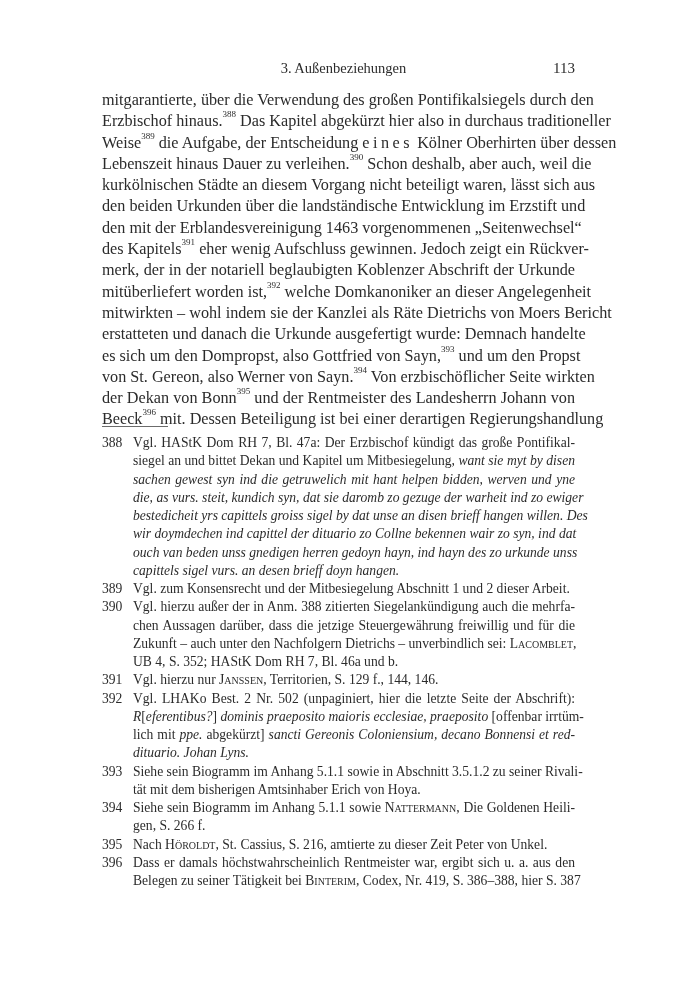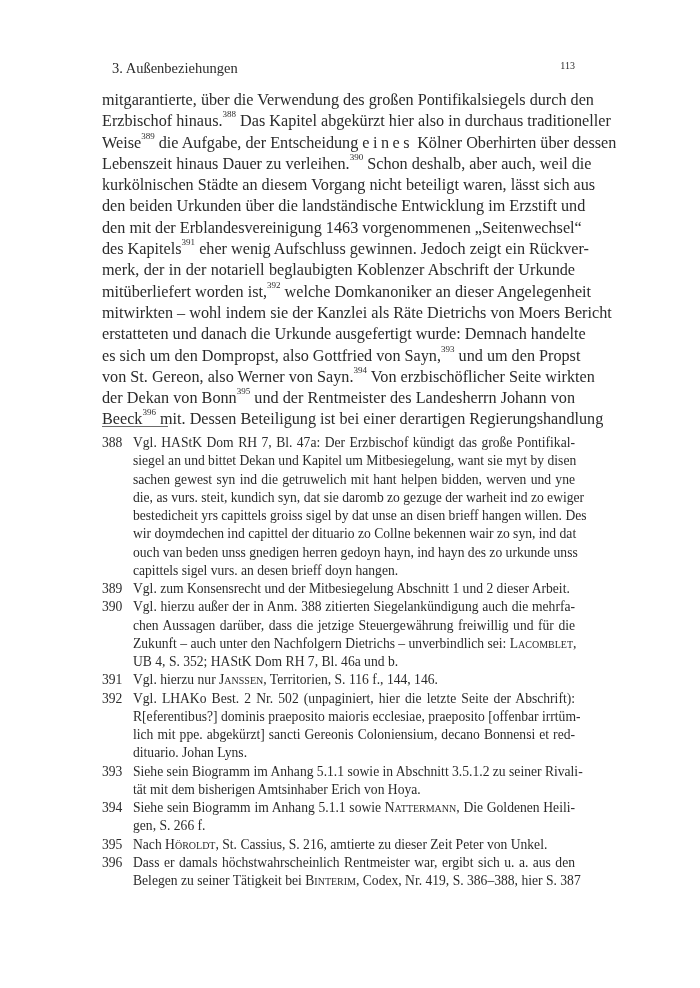--- a/index.html
+++ b/index.html
@@ -1,33 +1,33 @@
 <!DOCTYPE html>
 <html><head>
 <meta charset="utf-8">
 <style>
   html, body { margin: 0; padding: 0; background: #ffffff; }
   body { width: 700px; height: 988px; position: relative; overflow: hidden;
          font-family: "Liberation Serif", "DejaVu Serif", serif; color: #2b2b2b; }
   .page { position: absolute; left: 102px; top: 0; width: 473px; }
   .running-head { position: absolute; top: 60px; left: 0; width: 473px; height: 20px; font-size: 14.5px; }
-  .running-title { position: absolute; left: 0; right: 0; text-align: left; padding-left: 10px; }
-  .page-number { position: absolute; right: 0; font-size: 10px; }
+  .running-title { position: absolute; left: 0; right: 0; text-align: center; padding-left: 10px; }
+  .page-number { position: absolute; right: 0; font-size: 15px; }
   .body-text { position: absolute; top: 90px; left: 0; width: 473px; font-size: 16.2px; line-height: 21.3px;
                text-align: justify; hyphens: manual; }
   .line { display: block; text-align: justify; text-align-last: justify; white-space: nowrap; height: 21.3px; }
   sup { font-size: 9px; vertical-align: top; position: relative; top: -1px; line-height: 1; }
   .spaced { letter-spacing: 3.5px; margin-top: 28px; }
   .fn-rule { position: absolute; top: 426px; left: 0; width: 66px; height: 0; border-top: 1px solid #6b6b6b; }
   .footnotes { position: absolute; top: 434px; left: 0; width: 473px; font-size: 13.6px; line-height: 18.25px; }
   .fn { position: relative; padding-left: 31px; }
   .fn-num { position: absolute; left: 0; top: 0; }
   .fn-line { display: block; white-space: nowrap; text-align: justify; text-align-last: justify; height: 18.25px; }
   .fn-line.end { text-align-last: left; }
-  .it { }
+  .it { font-style: italic; }
   .sc { font-variant: small-caps; }
 </style>
 </head>
 <body>
 
 <div class="page">
   <div class="running-head">
     <span class="running-title">3. Außenbeziehungen</span>
     <span class="page-number">113</span>
   </div>
@@ -71,21 +71,21 @@
       </div>
       <div class="fn">
         <span class="fn-num">390</span>
         <span class="fn-line"><span>Vgl. hierzu außer der in Anm. 388 zitierten Siegelankündigung auch die mehrfa-</span></span>
         <span class="fn-line"><span>chen Aussagen darüber, dass die jetzige Steuergewährung freiwillig und für die</span></span>
         <span class="fn-line"><span>Zukunft – auch unter den Nachfolgern Dietrichs – unverbindlich sei: </span><span class="sc">Lacomblet</span><span>,</span></span>
         <span class="fn-line end"><span>UB 4, S. 352; HAStK Dom RH 7, Bl. 46a und b.</span></span>
       </div>
       <div class="fn">
         <span class="fn-num">391</span>
-        <span class="fn-line end"><span>Vgl. hierzu nur </span><span class="sc">Janssen</span><span>, Territorien, S. 116 f., 144, 146.</span></span>
+        <span class="fn-line end"><span>Vgl. hierzu nur </span><span class="sc">Janssen</span><span>, Territorien, S. 129 f., 144, 146.</span></span>
       </div>
       <div class="fn">
         <span class="fn-num">392</span>
         <span class="fn-line"><span>Vgl. LHAKo Best. 2 Nr. 502 (unpaginiert, hier die letzte Seite der Abschrift):</span></span>
         <span class="fn-line"><span class="it">R</span><span>[</span><span class="it">eferentibus?</span><span>] </span><span class="it">dominis praeposito maioris ecclesiae, praeposito</span><span> [offenbar irrtüm-</span></span>
         <span class="fn-line"><span>lich mit </span><span class="it">ppe.</span><span> abgekürzt] </span><span class="it">sancti Gereonis Coloniensium, decano Bonnensi et red-</span></span>
         <span class="fn-line end"><span class="it">dituario. Johan Lyns.</span></span>
       </div>
       <div class="fn">
         <span class="fn-num">393</span>

